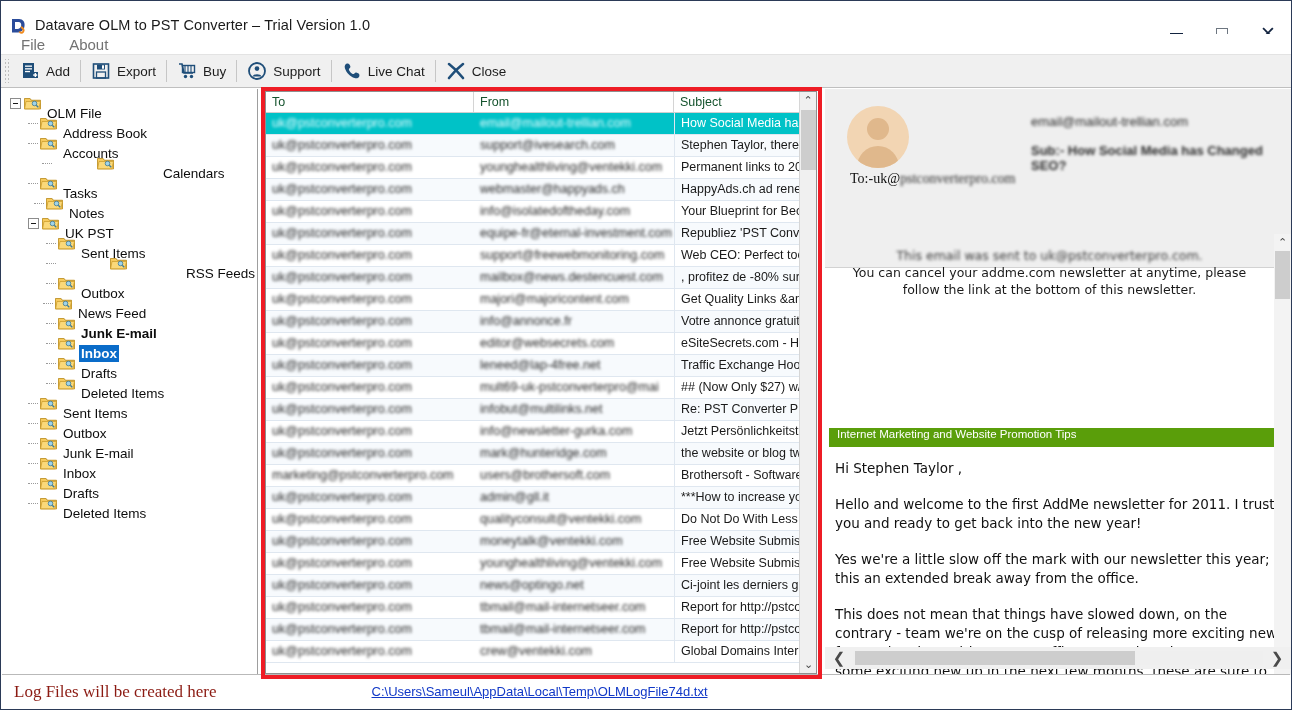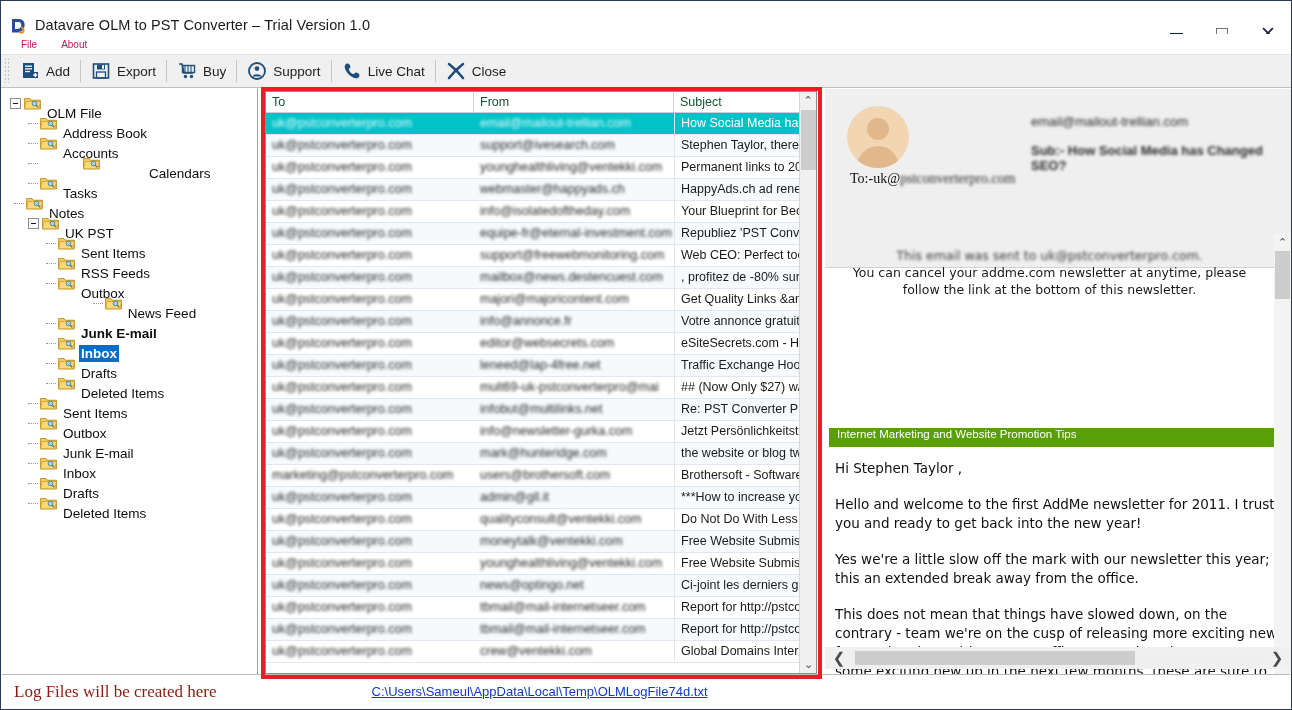--- a/index.html
+++ b/index.html
@@ -46,21 +46,21 @@
   .win-btn .x-close { font-size: 19px; line-height: 1; color: #12233f;
     font-family: "DejaVu Sans", sans-serif; font-weight: 300; }
 
   
   .menubar {
     position: absolute; left: 0; top: 33px; width: 1290px; height: 21px;
     background: #ffffff; display: flex; align-items: center;
     border-bottom: 1px solid #e3e3e3;
   }
   .menu-item {
-    font-size: 10px; color: #be185d; padding: 1px 10px; margin-left: 4px;
+    font-size: 15px; color: #737373; padding: 1px 10px; margin-left: 4px;
   }
   .menu-item:first-child { margin-left: 10px; }
 
   
   .toolbar {
     position: absolute; left: 0; top: 54px; width: 1290px; height: 33px;
     background: #f0f0f0;
     border-bottom: 1px solid #bfbfbf;
     display: flex; align-items: center;
   }
@@ -382,21 +382,21 @@
           <span class="dotlead"></span>
           <svg class="folder-ico" viewBox="0 0 17 14">
             <path d="M0.5 2.5 H6 L7.5 4.2 H16.5 V13 H0.5 Z" fill="#f5c martin"></path>
             <path d="M0.5 2.5 H6 L7.5 4.2 H16.5 V13 H0.5 Z" fill="#f7ca5c" stroke="#c99a28" stroke-width="0.8"></path>
             <path d="M2 5.5 H16.5 L14.8 12.8 H0.6 Z" fill="#fbd979" stroke="#c99a28" stroke-width="0.7"></path>
             <circle cx="10.5" cy="7.5" r="2.3" fill="#9fd3ea" stroke="#3e7a96" stroke-width="0.8"></circle>
             <path d="M12.3 9.3 L14.2 11.3" stroke="#3e7a96" stroke-width="1.3"></path>
           </svg>
           <span class="tlabel">Accounts</span>
         </div>
-        <div class="tnode" style="padding-left: 26px; gap: 43px;">
+        <div class="tnode" style="padding-left: 40px; gap: 43px;">
           <span class="dotlead"></span>
           <svg class="folder-ico" viewBox="0 0 17 14">
             <path d="M0.5 2.5 H6 L7.5 4.2 H16.5 V13 H0.5 Z" fill="#f5c martin"></path>
             <path d="M0.5 2.5 H6 L7.5 4.2 H16.5 V13 H0.5 Z" fill="#f7ca5c" stroke="#c99a28" stroke-width="0.8"></path>
             <path d="M2 5.5 H16.5 L14.8 12.8 H0.6 Z" fill="#fbd979" stroke="#c99a28" stroke-width="0.7"></path>
             <circle cx="10.5" cy="7.5" r="2.3" fill="#9fd3ea" stroke="#3e7a96" stroke-width="0.8"></circle>
             <path d="M12.3 9.3 L14.2 11.3" stroke="#3e7a96" stroke-width="1.3"></path>
           </svg>
           <span class="tlabel">Calendars</span>
         </div>
@@ -404,21 +404,21 @@
           <span class="dotlead"></span>
           <svg class="folder-ico" viewBox="0 0 17 14">
             <path d="M0.5 2.5 H6 L7.5 4.2 H16.5 V13 H0.5 Z" fill="#f5c martin"></path>
             <path d="M0.5 2.5 H6 L7.5 4.2 H16.5 V13 H0.5 Z" fill="#f7ca5c" stroke="#c99a28" stroke-width="0.8"></path>
             <path d="M2 5.5 H16.5 L14.8 12.8 H0.6 Z" fill="#fbd979" stroke="#c99a28" stroke-width="0.7"></path>
             <circle cx="10.5" cy="7.5" r="2.3" fill="#9fd3ea" stroke="#3e7a96" stroke-width="0.8"></circle>
             <path d="M12.3 9.3 L14.2 11.3" stroke="#3e7a96" stroke-width="1.3"></path>
           </svg>
           <span class="tlabel">Tasks</span>
         </div>
-        <div class="tnode" style="padding-left: 12px;">
+        <div class="tnode" style="padding-left: 32px;">
           <span class="dotlead"></span>
           <svg class="folder-ico" viewBox="0 0 17 14">
             <path d="M0.5 2.5 H6 L7.5 4.2 H16.5 V13 H0.5 Z" fill="#f5c martin"></path>
             <path d="M0.5 2.5 H6 L7.5 4.2 H16.5 V13 H0.5 Z" fill="#f7ca5c" stroke="#c99a28" stroke-width="0.8"></path>
             <path d="M2 5.5 H16.5 L14.8 12.8 H0.6 Z" fill="#fbd979" stroke="#c99a28" stroke-width="0.7"></path>
             <circle cx="10.5" cy="7.5" r="2.3" fill="#9fd3ea" stroke="#3e7a96" stroke-width="0.8"></circle>
             <path d="M12.3 9.3 L14.2 11.3" stroke="#3e7a96" stroke-width="1.3"></path>
           </svg>
           <span class="tlabel">Notes</span>
         </div>
@@ -437,43 +437,43 @@
           <span class="dotlead"></span>
           <svg class="folder-ico" viewBox="0 0 17 14">
             <path d="M0.5 2.5 H6 L7.5 4.2 H16.5 V13 H0.5 Z" fill="#f5c martin"></path>
             <path d="M0.5 2.5 H6 L7.5 4.2 H16.5 V13 H0.5 Z" fill="#f7ca5c" stroke="#c99a28" stroke-width="0.8"></path>
             <path d="M2 5.5 H16.5 L14.8 12.8 H0.6 Z" fill="#fbd979" stroke="#c99a28" stroke-width="0.7"></path>
             <circle cx="10.5" cy="7.5" r="2.3" fill="#9fd3ea" stroke="#3e7a96" stroke-width="0.8"></circle>
             <path d="M12.3 9.3 L14.2 11.3" stroke="#3e7a96" stroke-width="1.3"></path>
           </svg>
           <span class="tlabel">Sent Items</span>
         </div>
+        <div class="tnode" style="padding-left: 44px; justify-content: space-between;">
+          <span class="dotlead"></span>
+          <svg class="folder-ico" viewBox="0 0 17 14">
+            <path d="M0.5 2.5 H6 L7.5 4.2 H16.5 V13 H0.5 Z" fill="#f5c martin"></path>
+            <path d="M0.5 2.5 H6 L7.5 4.2 H16.5 V13 H0.5 Z" fill="#f7ca5c" stroke="#c99a28" stroke-width="0.8"></path>
+            <path d="M2 5.5 H16.5 L14.8 12.8 H0.6 Z" fill="#fbd979" stroke="#c99a28" stroke-width="0.7"></path>
+            <circle cx="10.5" cy="7.5" r="2.3" fill="#9fd3ea" stroke="#3e7a96" stroke-width="0.8"></circle>
+            <path d="M12.3 9.3 L14.2 11.3" stroke="#3e7a96" stroke-width="1.3"></path>
+          </svg>
+          <span class="tlabel">RSS Feeds</span>
+        </div>
         <div class="tnode" style="padding-left: 44px;">
           <span class="dotlead"></span>
           <svg class="folder-ico" viewBox="0 0 17 14">
             <path d="M0.5 2.5 H6 L7.5 4.2 H16.5 V13 H0.5 Z" fill="#f5c martin"></path>
             <path d="M0.5 2.5 H6 L7.5 4.2 H16.5 V13 H0.5 Z" fill="#f7ca5c" stroke="#c99a28" stroke-width="0.8"></path>
             <path d="M2 5.5 H16.5 L14.8 12.8 H0.6 Z" fill="#fbd979" stroke="#c99a28" stroke-width="0.7"></path>
             <circle cx="10.5" cy="7.5" r="2.3" fill="#9fd3ea" stroke="#3e7a96" stroke-width="0.8"></circle>
             <path d="M12.3 9.3 L14.2 11.3" stroke="#3e7a96" stroke-width="1.3"></path>
           </svg>
-          <span class="tlabel">RSS Feeds</span>
-        </div>
-        <div class="tnode" style="padding-left: 44px;">
-          <span class="dotlead"></span>
-          <svg class="folder-ico" viewBox="0 0 17 14">
-            <path d="M0.5 2.5 H6 L7.5 4.2 H16.5 V13 H0.5 Z" fill="#f5c martin"></path>
-            <path d="M0.5 2.5 H6 L7.5 4.2 H16.5 V13 H0.5 Z" fill="#f7ca5c" stroke="#c99a28" stroke-width="0.8"></path>
-            <path d="M2 5.5 H16.5 L14.8 12.8 H0.6 Z" fill="#fbd979" stroke="#c99a28" stroke-width="0.7"></path>
-            <circle cx="10.5" cy="7.5" r="2.3" fill="#9fd3ea" stroke="#3e7a96" stroke-width="0.8"></circle>
-            <path d="M12.3 9.3 L14.2 11.3" stroke="#3e7a96" stroke-width="1.3"></path>
-          </svg>
           <span class="tlabel">Outbox</span>
         </div>
-        <div class="tnode" style="padding-left: 32px; justify-content: center;">
+        <div class="tnode" style="padding-left: 41px;">
           <span class="dotlead"></span>
           <svg class="folder-ico" viewBox="0 0 17 14">
             <path d="M0.5 2.5 H6 L7.5 4.2 H16.5 V13 H0.5 Z" fill="#f5c martin"></path>
             <path d="M0.5 2.5 H6 L7.5 4.2 H16.5 V13 H0.5 Z" fill="#f7ca5c" stroke="#c99a28" stroke-width="0.8"></path>
             <path d="M2 5.5 H16.5 L14.8 12.8 H0.6 Z" fill="#fbd979" stroke="#c99a28" stroke-width="0.7"></path>
             <circle cx="10.5" cy="7.5" r="2.3" fill="#9fd3ea" stroke="#3e7a96" stroke-width="0.8"></circle>
             <path d="M12.3 9.3 L14.2 11.3" stroke="#3e7a96" stroke-width="1.3"></path>
           </svg>
           <span class="tlabel">News Feed</span>
         </div>

